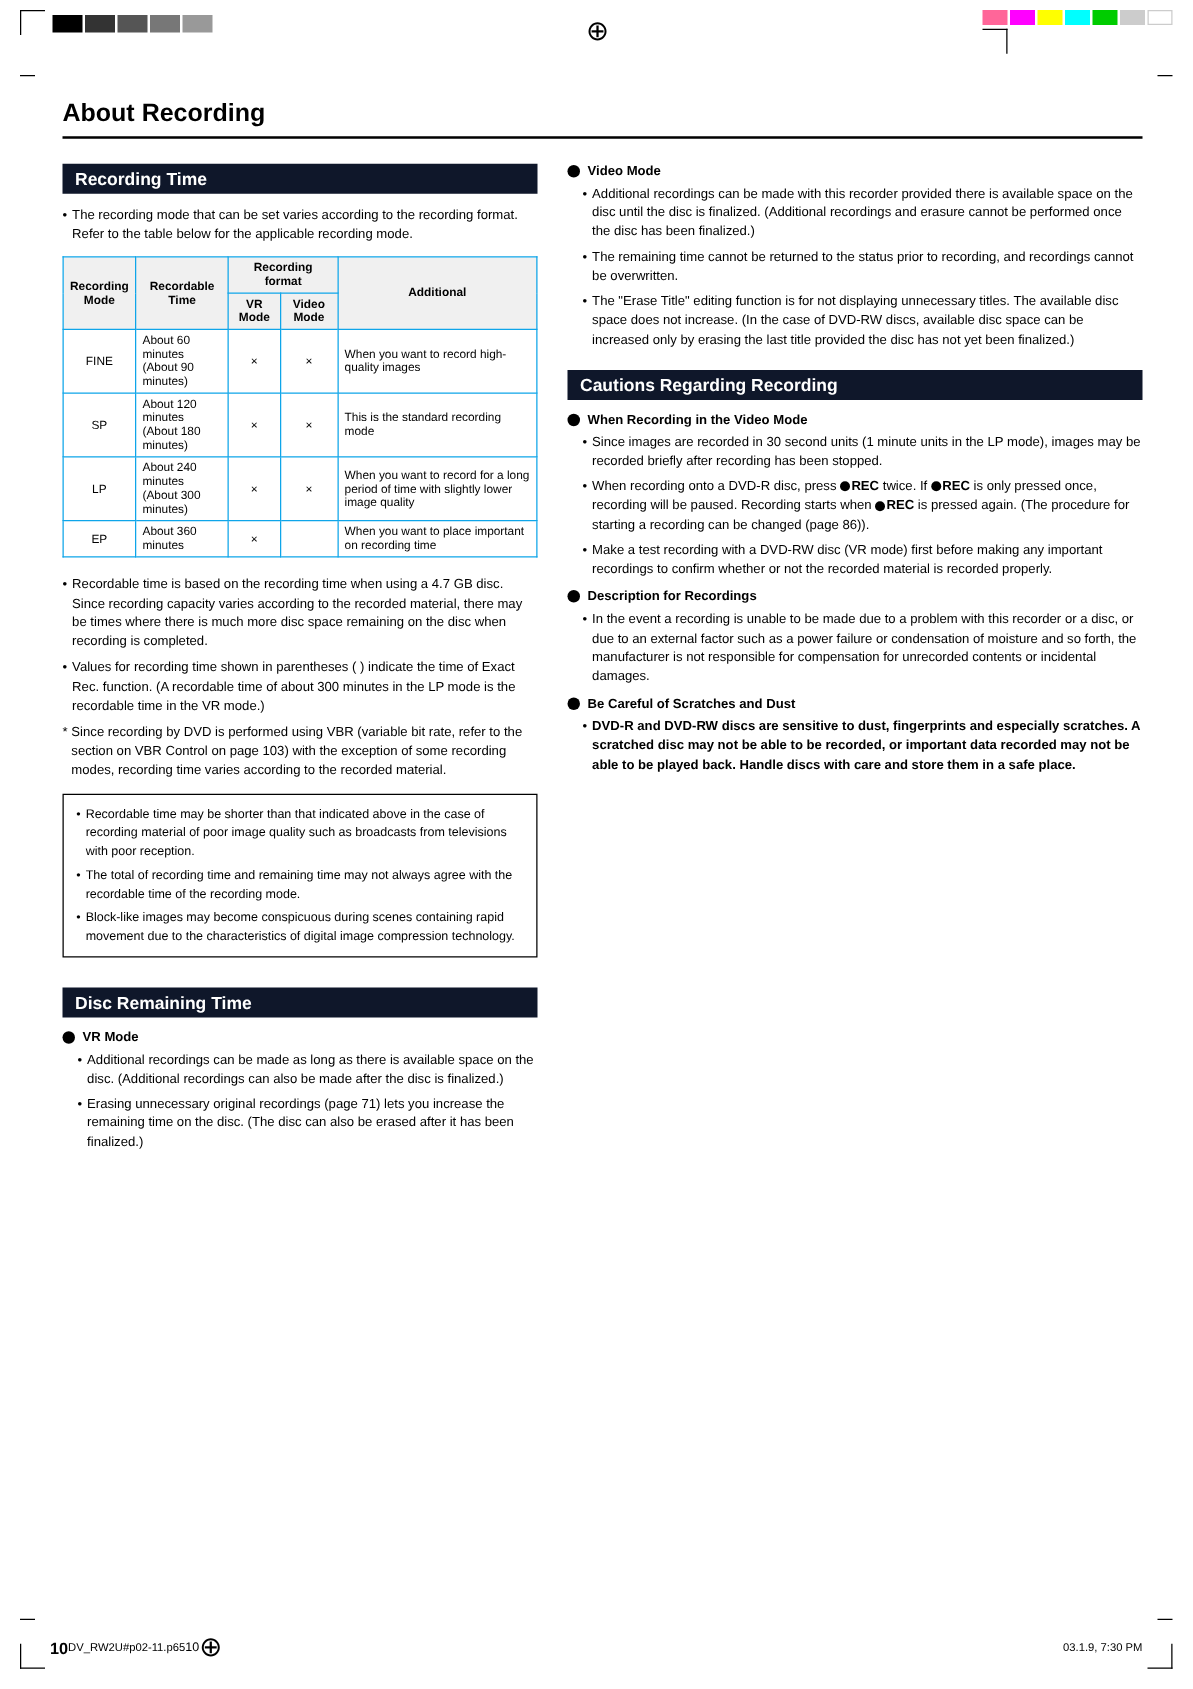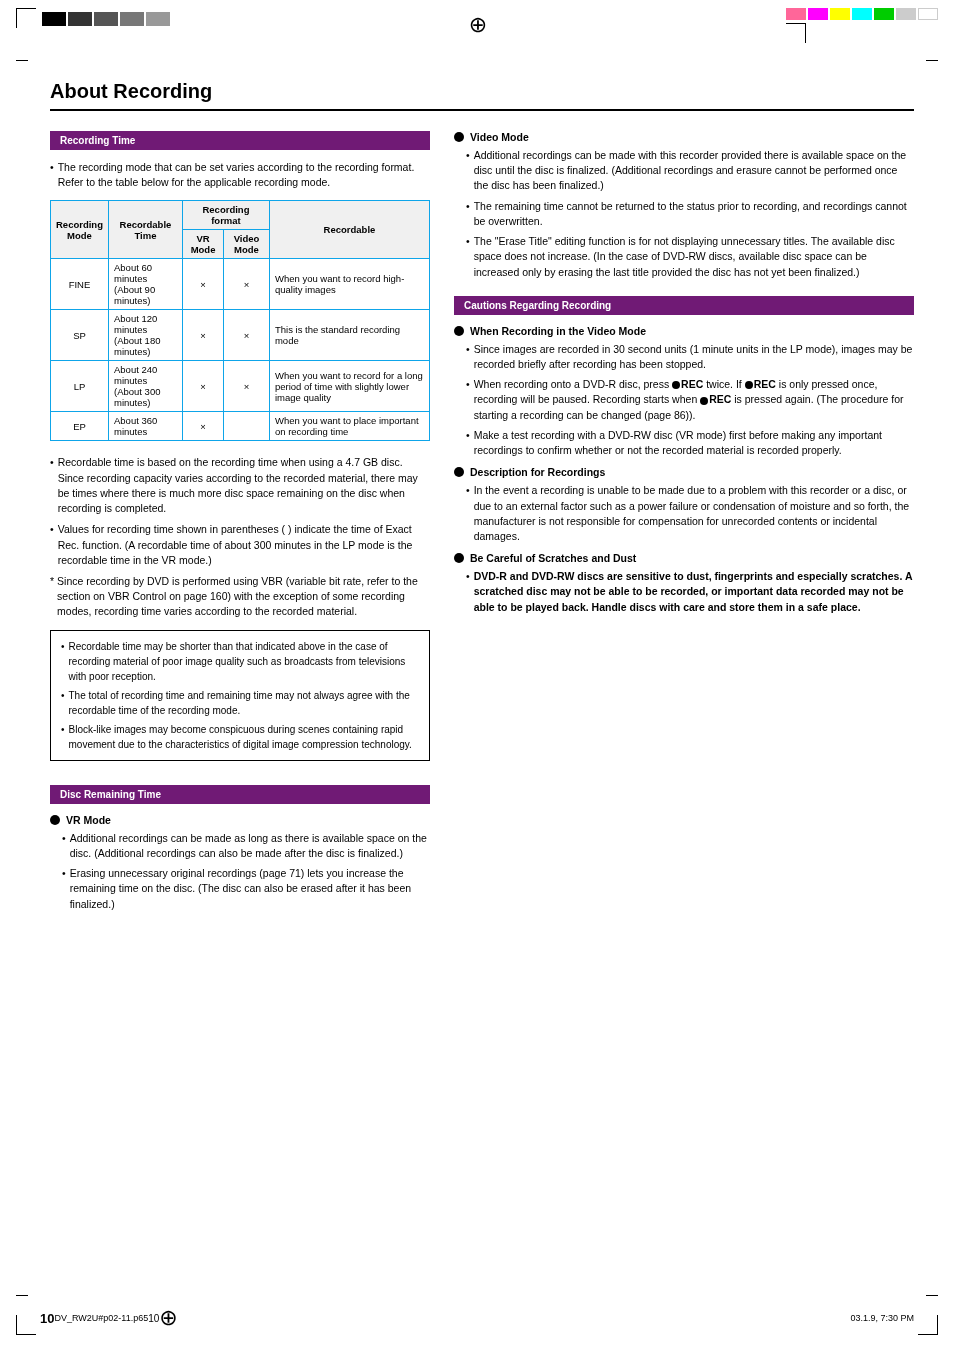--- a/index.html
+++ b/index.html
@@ -91,23 +91,23 @@
     .col-left {
       flex: 0 0 380px;
       max-width: 380px;
     }
     .col-right {
       flex: 1;
     }
 
     
     .section-header {
-      background: #701a75;
+      background: #0f172a;
       color: #fff;
-      font-size: 10px;
+      font-size: 14px;
       font-weight: bold;
       padding: 4px 10px;
       margin-bottom: 10px;
     }
 
     
     .bullet-item {
       display: flex;
       gap: 4px;
       margin-bottom: 6px;
@@ -304,21 +304,21 @@
         <span class="bullet">•</span>
         <span>The recording mode that can be set varies according to the recording format. Refer to the table below for the applicable recording mode.</span>
       </div>
 
       <table class="recording-table">
         <thead>
           <tr>
             <th rowspan="2">Recording<br>Mode</th>
             <th rowspan="2">Recordable Time</th>
             <th colspan="2" class="col-header-span">Recording format</th>
-            <th rowspan="2">Recordable</th>
+            <th rowspan="2">Additional</th>
           </tr>
           <tr>
             <th>VR Mode</th>
             <th>Video Mode</th>
           </tr>
         </thead>
         <tbody>
           <tr>
             <td>FINE</td>
             <td class="left-align">About 60 minutes<br>(About 90 minutes)</td>
@@ -353,21 +353,21 @@
       <div class="bullet-item">
         <span class="bullet">•</span>
         <span>Recordable time is based on the recording time when using a 4.7 GB disc. Since recording capacity varies according to the recorded material, there may be times where there is much more disc space remaining on the disc when recording is completed.</span>
       </div>
       <div class="bullet-item">
         <span class="bullet">•</span>
         <span>Values for recording time shown in parentheses (  ) indicate the time of Exact Rec. function. (A recordable time of about 300 minutes in the LP mode is the recordable time in the VR mode.)</span>
       </div>
       <div class="asterisk-note">
         <span>*</span>
-        <span>Since recording by DVD is performed using VBR (variable bit rate, refer to the section on VBR Control on page 160) with the exception of some recording modes, recording time varies according to the recorded material.</span>
+        <span>Since recording by DVD is performed using VBR (variable bit rate, refer to the section on VBR Control on page 103) with the exception of some recording modes, recording time varies according to the recorded material.</span>
       </div>
 
       <div class="note-box">
         <div class="note-item">
           <span>•</span>
           <span>Recordable time may be shorter than that indicated above in the case of recording material of poor image quality such as broadcasts from televisions with poor reception.</span>
         </div>
         <div class="note-item">
           <span>•</span>
           <span>The total of recording time and remaining time may not always agree with the recordable time of the recording mode.</span>

